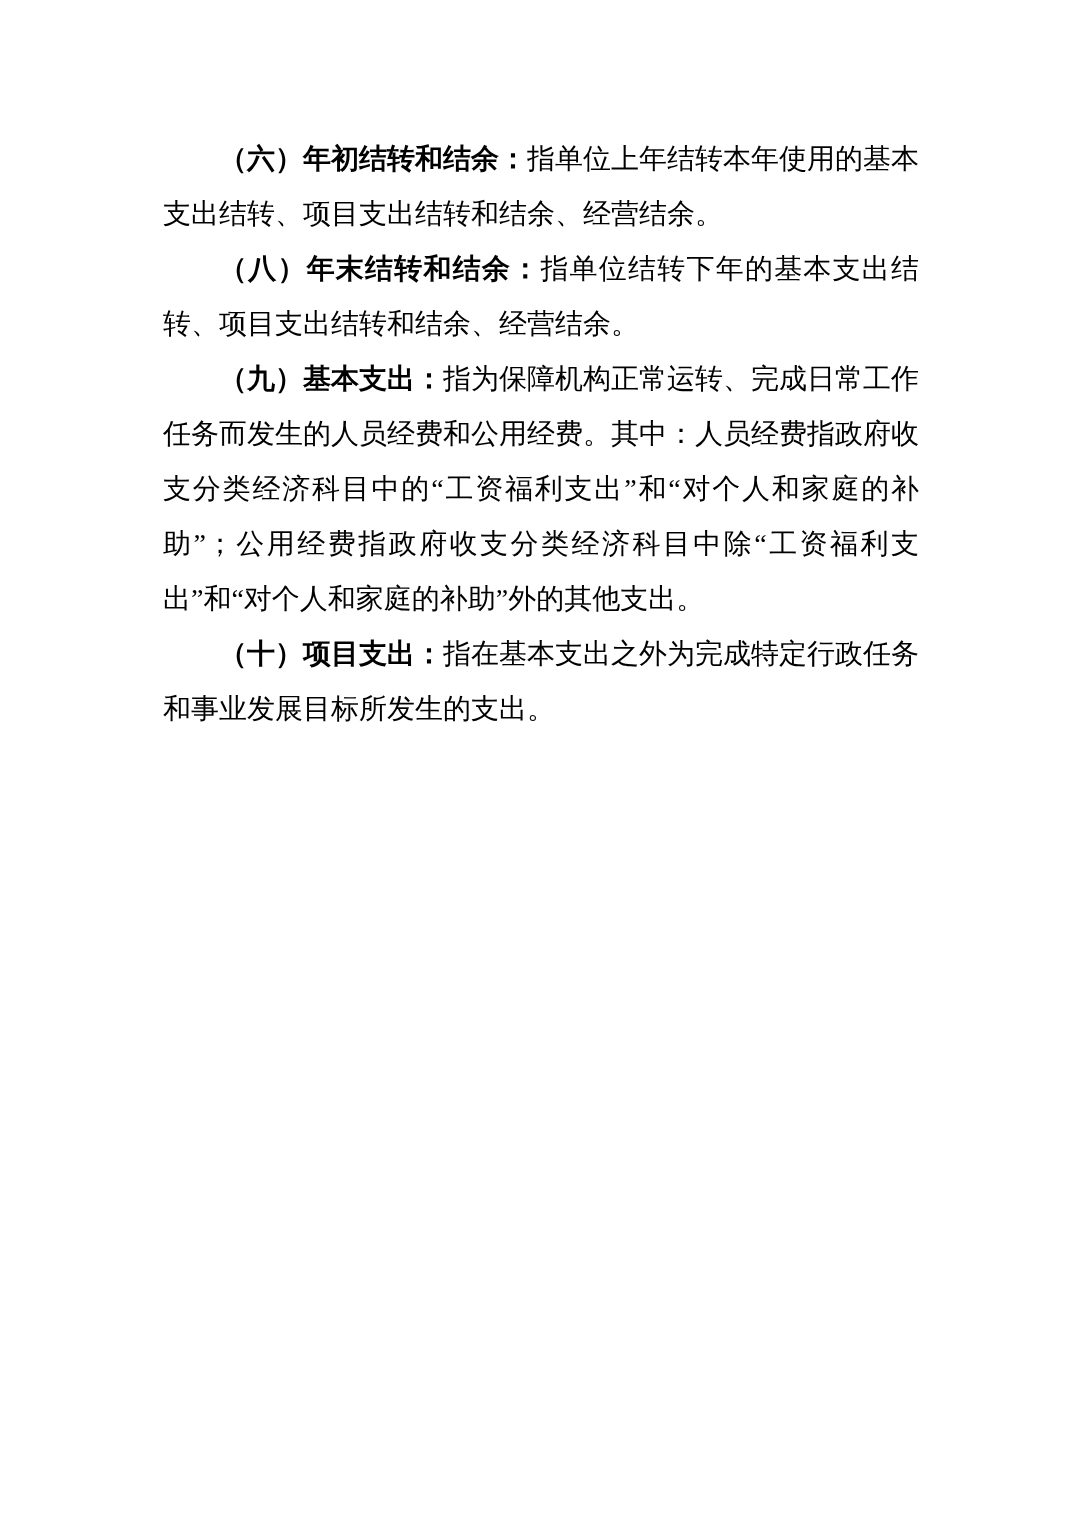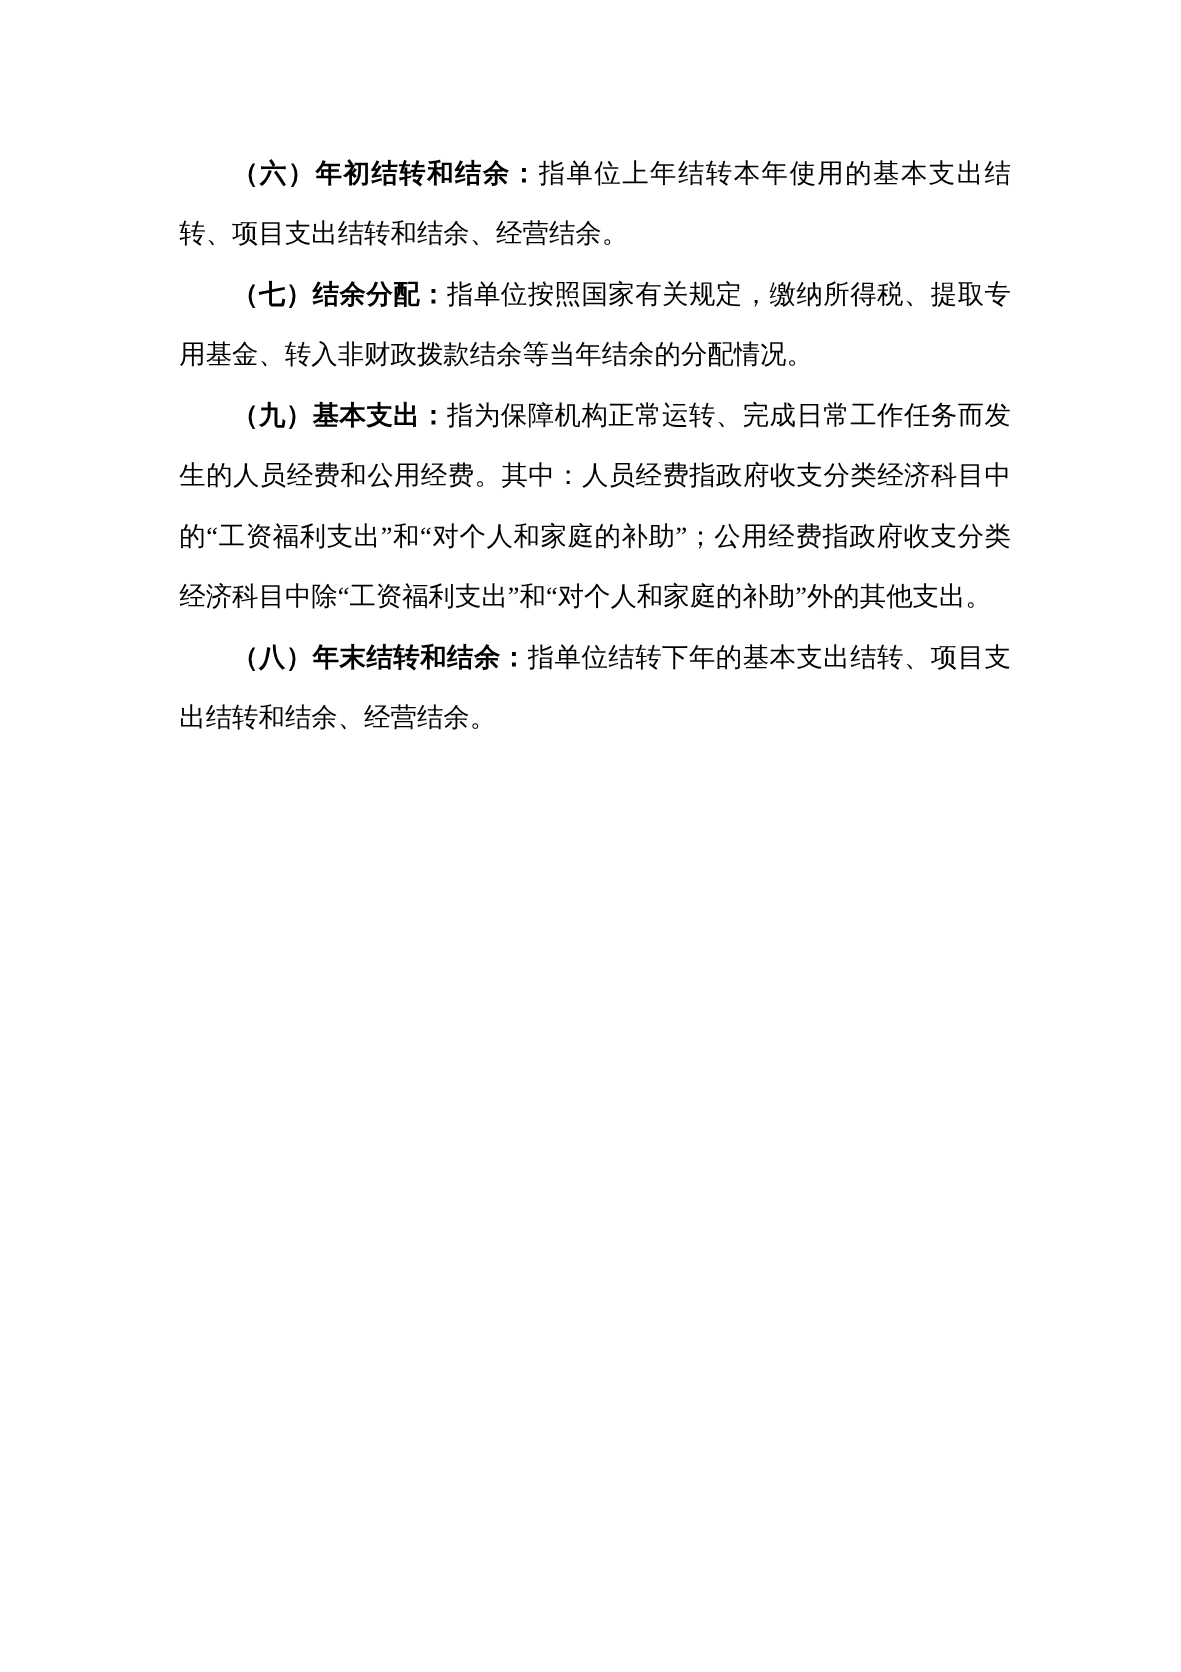--- a/index.html
+++ b/index.html
@@ -16,34 +16,34 @@
     padding: 131px 155px 0 163px;
     overflow: hidden;
   }
   .doc-body {
     width: 756px;
   }
   .para {
     margin: 0;
     padding: 0;
     font-family: "Liberation Serif", "DejaVu Serif", serif;
-    font-size: 24px;
+    font-size: 28px;
     line-height: 55px;
     color: #000000;
     text-align: justify;
     text-indent: 2em;
     word-break: break-all;
   }
   .para .term-lead {
     font-weight: 700;
   }
 </style>
 </head>
 <body>
 
 <div class="page">
   <div class="doc-body" id="doc-body">
       <p class="para"><span class="term-lead">（六）年初结转和结余：</span><span class="term-def">指单位上年结转本年使用的基本支出结转、项目支出结转和结余、经营结余。</span></p>
-      <p class="para"><span class="term-lead">（七）结余分配：</span><span class="term-def">指单位按照国家有关规定，缴纳所得税、提取专用基金、转入非财政拨款结余等当年结余的分配情况。</span></p>
+      <p class="para"><span class="term-lead">（八）年末结转和结余：</span><span class="term-def">指单位结转下年的基本支出结转、项目支出结转和结余、经营结余。</span></p>
       <p class="para"><span class="term-lead">（九）基本支出：</span><span class="term-def">指为保障机构正常运转、完成日常工作任务而发生的人员经费和公用经费。其中：人员经费指政府收支分类经济科目中的“工资福利支出”和“对个人和家庭的补助”；公用经费指政府收支分类经济科目中除“工资福利支出”和“对个人和家庭的补助”外的其他支出。</span></p>
-      <p class="para"><span class="term-lead">（八）年末结转和结余：</span><span class="term-def">指单位结转下年的基本支出结转、项目支出结转和结余、经营结余。</span></p>
+      <p class="para"><span class="term-lead">（十）项目支出：</span><span class="term-def">指在基本支出之外为完成特定行政任务和事业发展目标所发生的支出。</span></p>
     </div>
 </div>
 
 </body></html>

